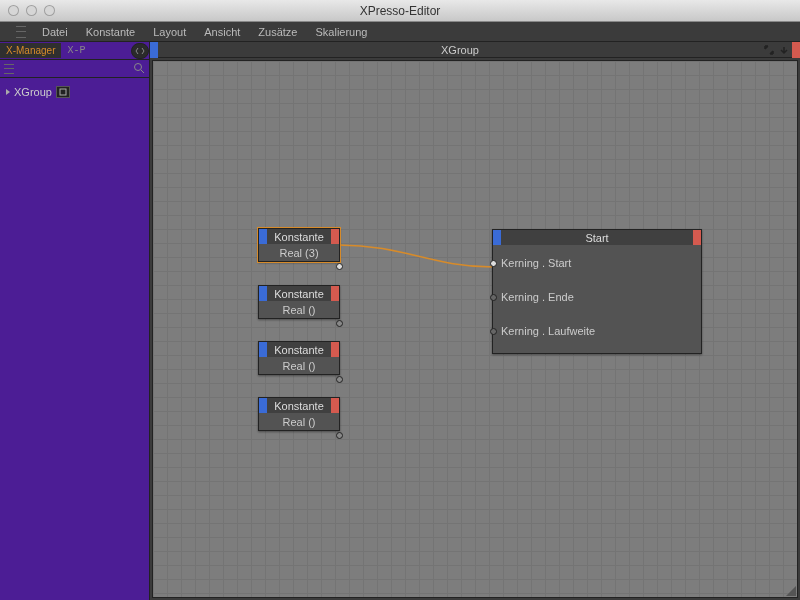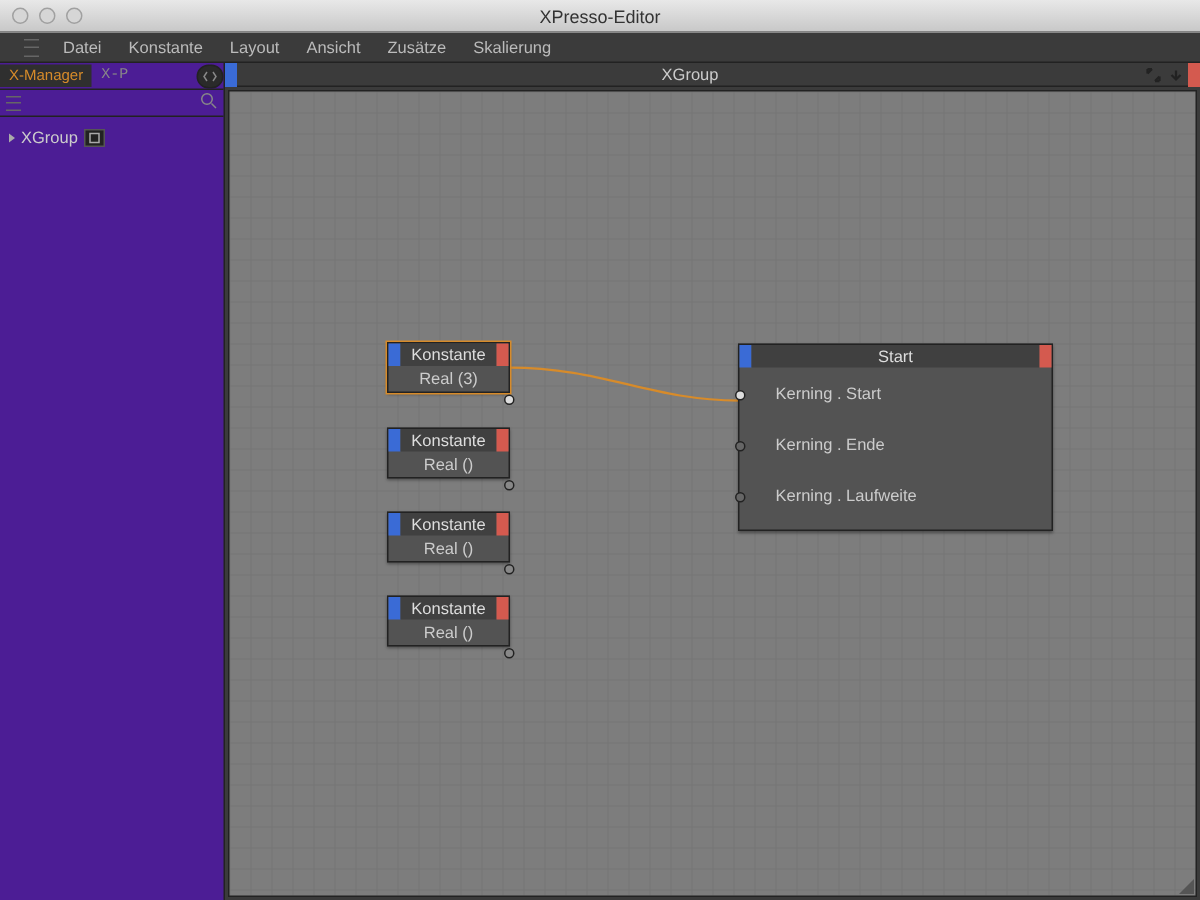--- a/index.html
+++ b/index.html
@@ -48,21 +48,21 @@
   .canvas { flex:1; position:relative; background:#7d7d7d; background-image:linear-gradient(#747474 1px,transparent 1px),linear-gradient(90deg,#747474 1px,transparent 1px); background-size:14px 14px; margin:2px; border:1px solid #222;}
 
   
   .node { position:absolute; border:1px solid #222; background:#535353; box-shadow:0 1px 2px rgba(0,0,0,0.4); }
   .node.selected{ outline:1px solid #d78b2a;}
   .node-title{ height:15px; display:flex; align-items:stretch; font-size:10px;}
   .nt-blue{width:8px;background:#3a6bd6;}
   .nt-red{width:8px;background:#d45a4f;}
   .nt-label{flex:1;background:#404040;color:#ddd;display:flex;align-items:center;justify-content:center;}
   .node-body{padding:2px 4px; color:#ccc; font-size:10px;}
-  .node-row{display:flex;align-items:center;gap:20px;min-height:16px;}
+  .node-row{display:flex;align-items:center;gap:4px;min-height:16px;}
   .port-out{width:7px;height:7px;border-radius:50%;border:1px solid #222;background:#888;position:absolute;right:-4px;}
   .port-out.filled{background:#ddd;}
   .port-in{width:7px;height:7px;border-radius:50%;border:1px solid #222;background:#666;flex-shrink:0;}
   .port-in.filled{background:#ddd;}
 
   .const-node{width:82px;}
   .const-node .node-body{position:relative;height:17px;display:flex;align-items:center;justify-content:center;}
 
   .text-node{width:210px;}
   .text-node .node-body{padding:10px 8px 14px 6px; display:flex; flex-direction:column; gap:18px;}

